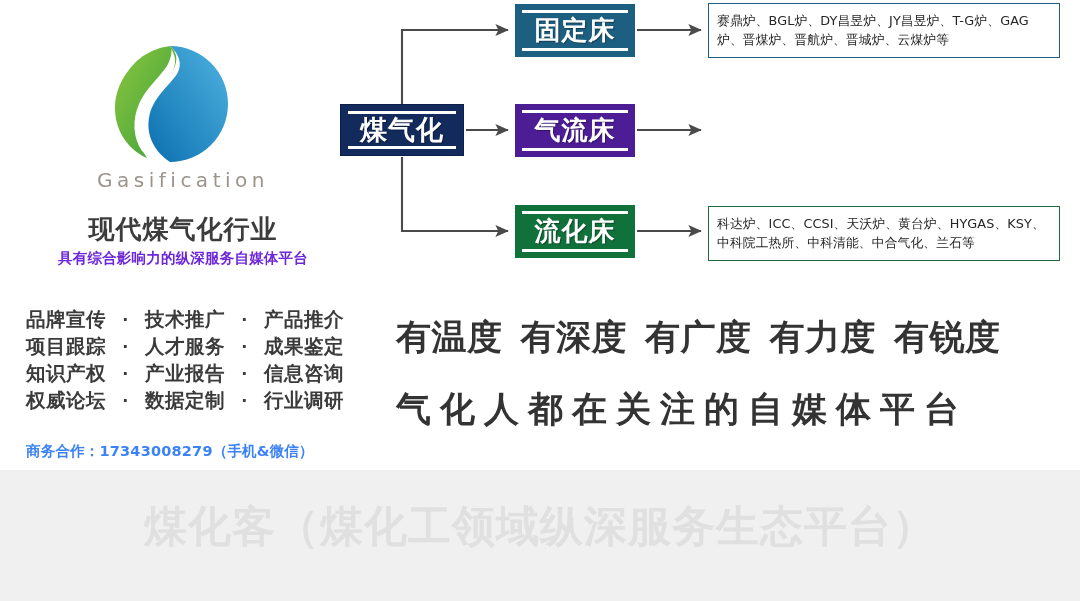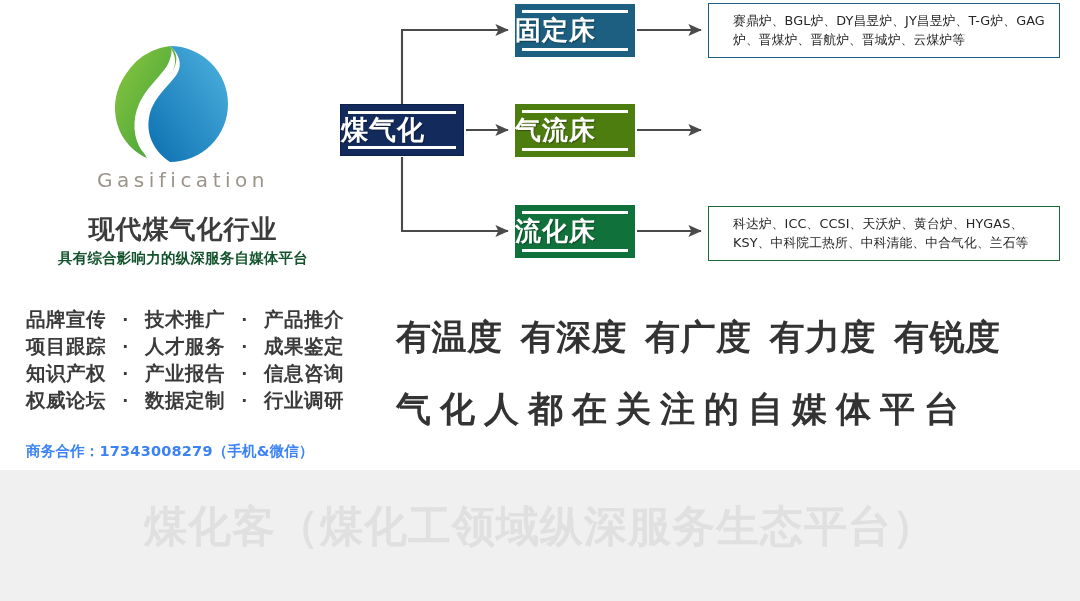--- a/index.html
+++ b/index.html
@@ -57,21 +57,21 @@
     letter-spacing: 1px;
     font-family: Liberation Mono, monospace;
   }
   #brand-subtitle {
     position: absolute;
     left: 0; top: 213px;
     width: 366px;
     text-align: center;
     font-size: 14.5px;
     font-weight: bold;
-    color: #14532d;
+    color: #6d28d9;
     letter-spacing: 0.2px;
   }
   #service-grid {
     position: absolute;
     left: 26px; top: 270px;
     width: 318px;
   }
   .service-row {
     display: flex;
     justify-content: space-between;
@@ -102,20 +102,21 @@
   #diagram {
     position: absolute;
     left: 330px; top: 0;
     width: 750px; height: 280px;
   }
   .node {
     position: absolute;
     box-sizing: border-box;
     display: flex;
     align-items: center;
+    justify-content: center;
     color: #ffffff;
     font-weight: bold;
     font-family: "DejaVu Sans", "Liberation Sans", sans-serif;
     text-shadow: 1px 1px 1px rgba(0,0,0,0.35);
   }
   .node .inner-rule-top,
   .node .inner-rule-bottom {
     position: absolute;
     left: 7px; right: 7px;
     height: 3px;
@@ -135,37 +136,37 @@
   #node-fixed {
     left: 185px; top: 4px;
     width: 120px; height: 53px;
     background: #1c5f80;
     font-size: 26px;
     letter-spacing: 1px;
   }
   #node-entrained {
     left: 185px; top: 104px;
     width: 120px; height: 53px;
-    background: #4d7c0f;
+    background: #4c1d95;
     font-size: 26px;
     letter-spacing: 1px;
   }
   #node-fluidized {
     left: 185px; top: 205px;
     width: 120px; height: 53px;
     background: #11713b;
     font-size: 26px;
     letter-spacing: 1px;
   }
 
   .detail-box {
     position: absolute;
     box-sizing: border-box;
     background: #ffffff;
-    padding: 7px 10px 7px 24px;
+    padding: 7px 10px 7px 8px;
     font-size: 12.8px;
     line-height: 19px;
     color: #262626;
     font-family: "DejaVu Sans", "Liberation Sans", sans-serif;
     letter-spacing: 0.1px;
   }
   #detail-fixed {
     left: 378px; top: 3px;
     width: 352px; height: 55px;
     border: 1.8px solid #1c5f80;

